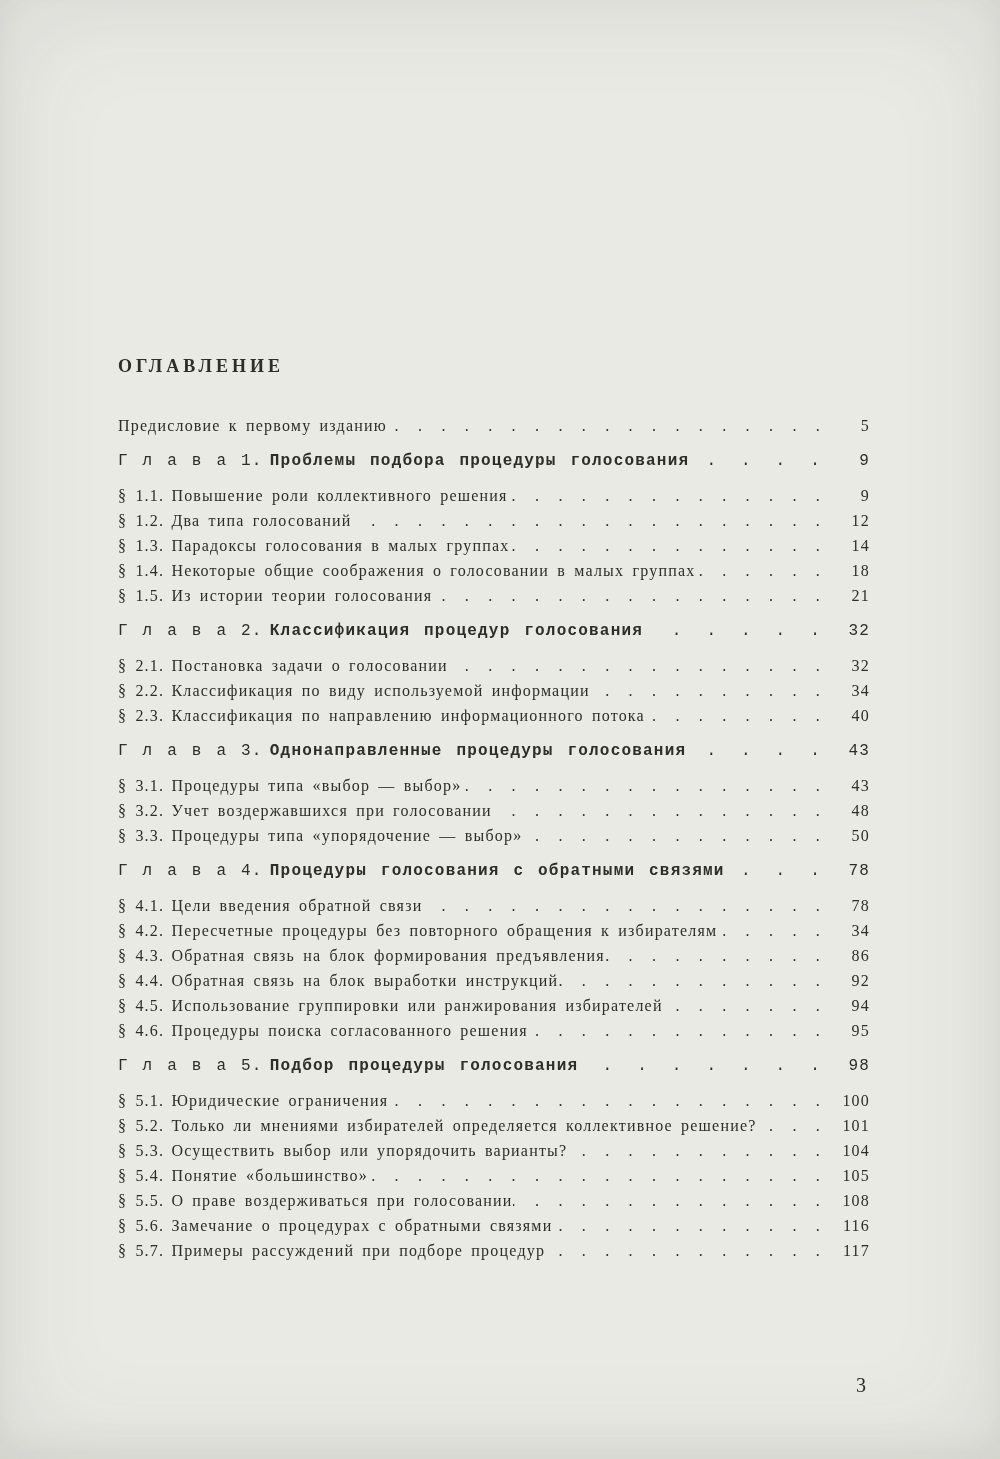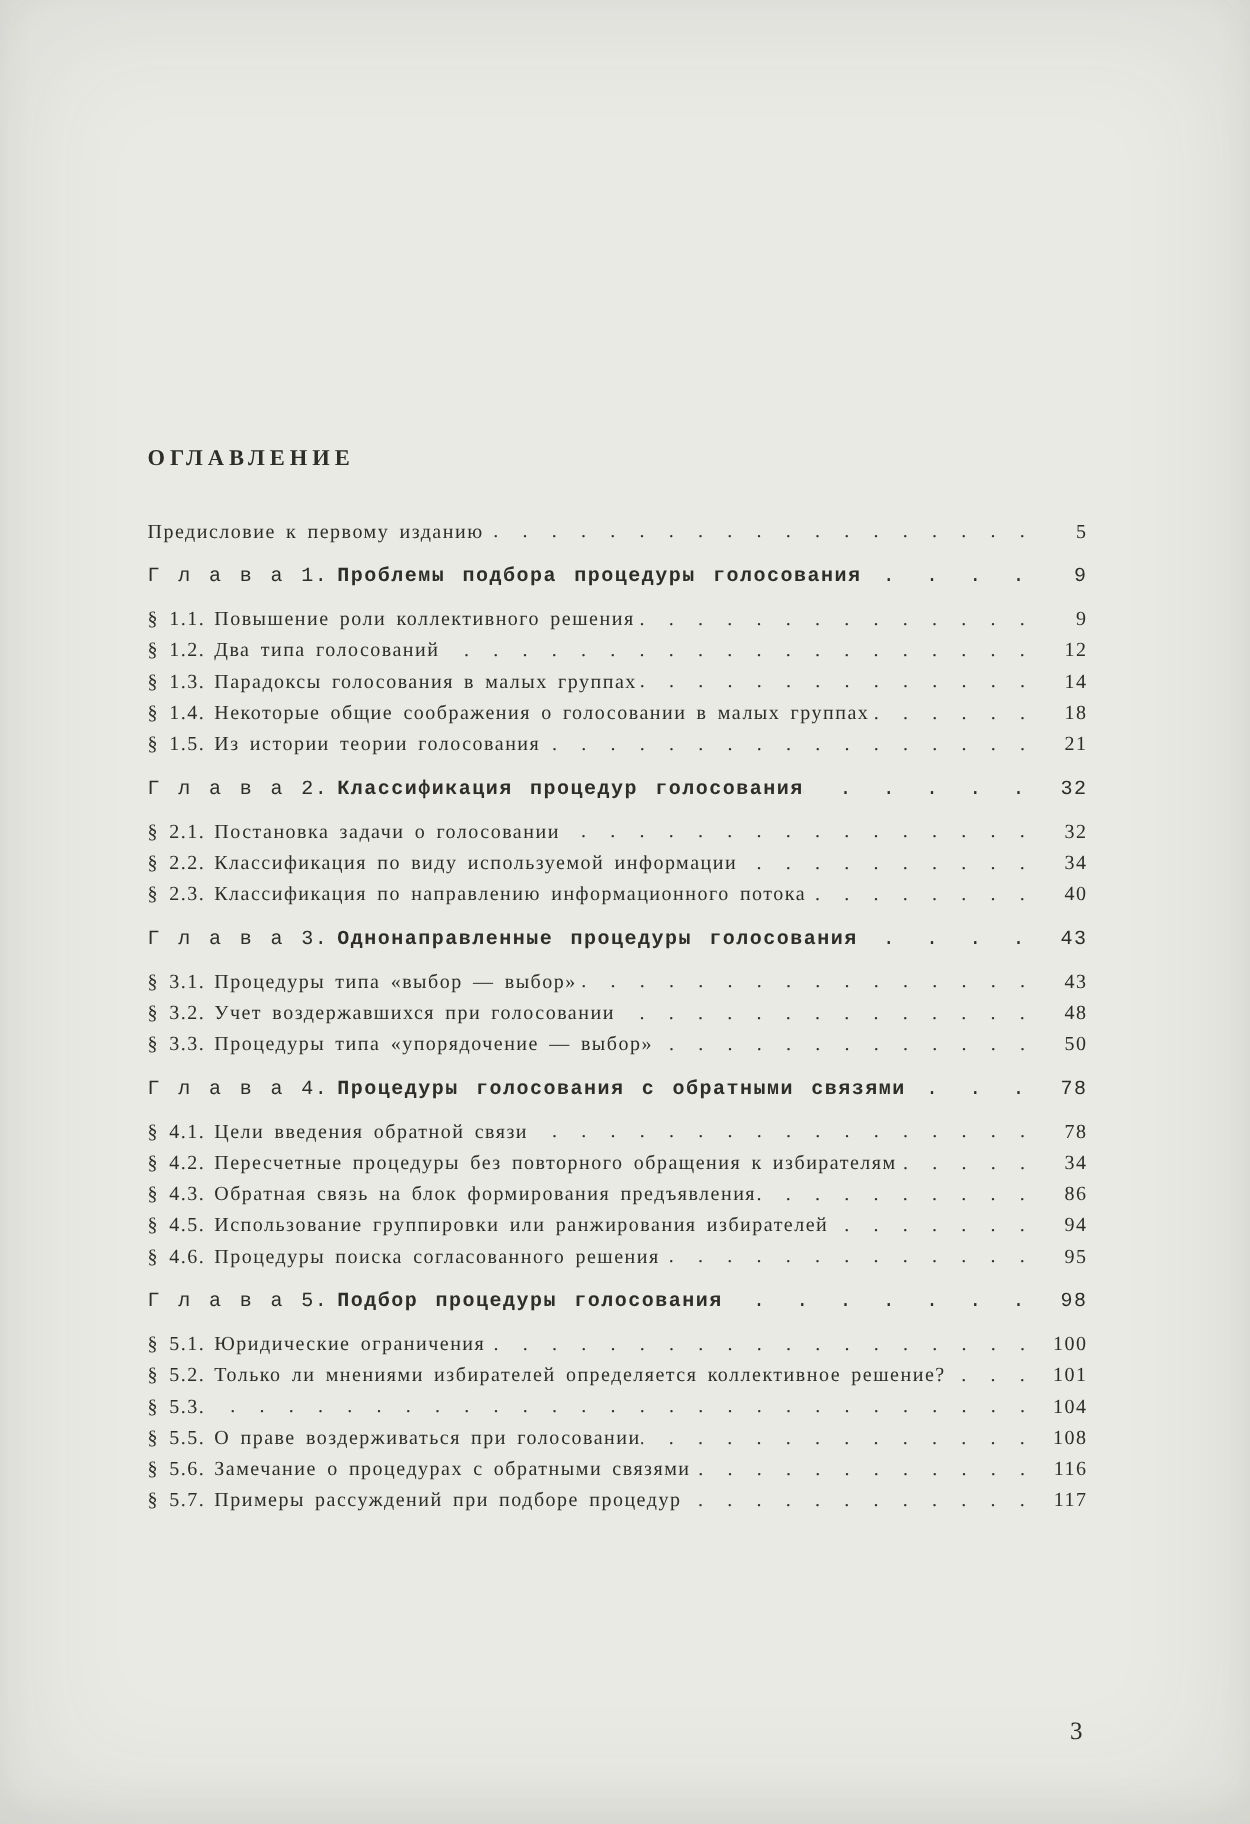--- a/index.html
+++ b/index.html
@@ -221,20 +221,26 @@
     <span class="pageno">34</span>
   </div>
 
   <div class="entry section">
     <span class="prefix">§ 4.3.</span>
     <span class="label">Обратная связь на блок формирования предъявления</span>
     <span class="leader"></span>
     <span class="pageno">86</span>
   </div>
 
+  <div class="entry section">
+    <span class="prefix">§ 4.4.</span>
+    <span class="label">Обратная связь на блок выработки инструкций</span>
+    <span class="leader"></span>
+    <span class="pageno">92</span>
+  </div>
 
   <div class="entry section">
     <span class="prefix">§ 4.5.</span>
     <span class="label">Использование группировки или ранжирования избирателей</span>
     <span class="leader"></span>
     <span class="pageno">94</span>
   </div>
 
   <div class="entry section">
     <span class="prefix">§ 4.6.</span>
@@ -259,24 +265,31 @@
 
   <div class="entry section">
     <span class="prefix">§ 5.2.</span>
     <span class="label">Только ли мнениями избирателей определяется коллективное решение?</span>
     <span class="leader"></span>
     <span class="pageno">101</span>
   </div>
 
   <div class="entry section">
     <span class="prefix">§ 5.3.</span>
+    <span class="label">Осуществить выбор или упорядочить варианты?</span>
     <span class="leader"></span>
     <span class="pageno">104</span>
   </div>
 
+  <div class="entry section">
+    <span class="prefix">§ 5.4.</span>
+    <span class="label">Понятие «большинство»</span>
+    <span class="leader"></span>
+    <span class="pageno">105</span>
+  </div>
 
   <div class="entry section">
     <span class="prefix">§ 5.5.</span>
     <span class="label">О праве воздерживаться при голосовании</span>
     <span class="leader"></span>
     <span class="pageno">108</span>
   </div>
 
   <div class="entry section">
     <span class="prefix">§ 5.6.</span>

